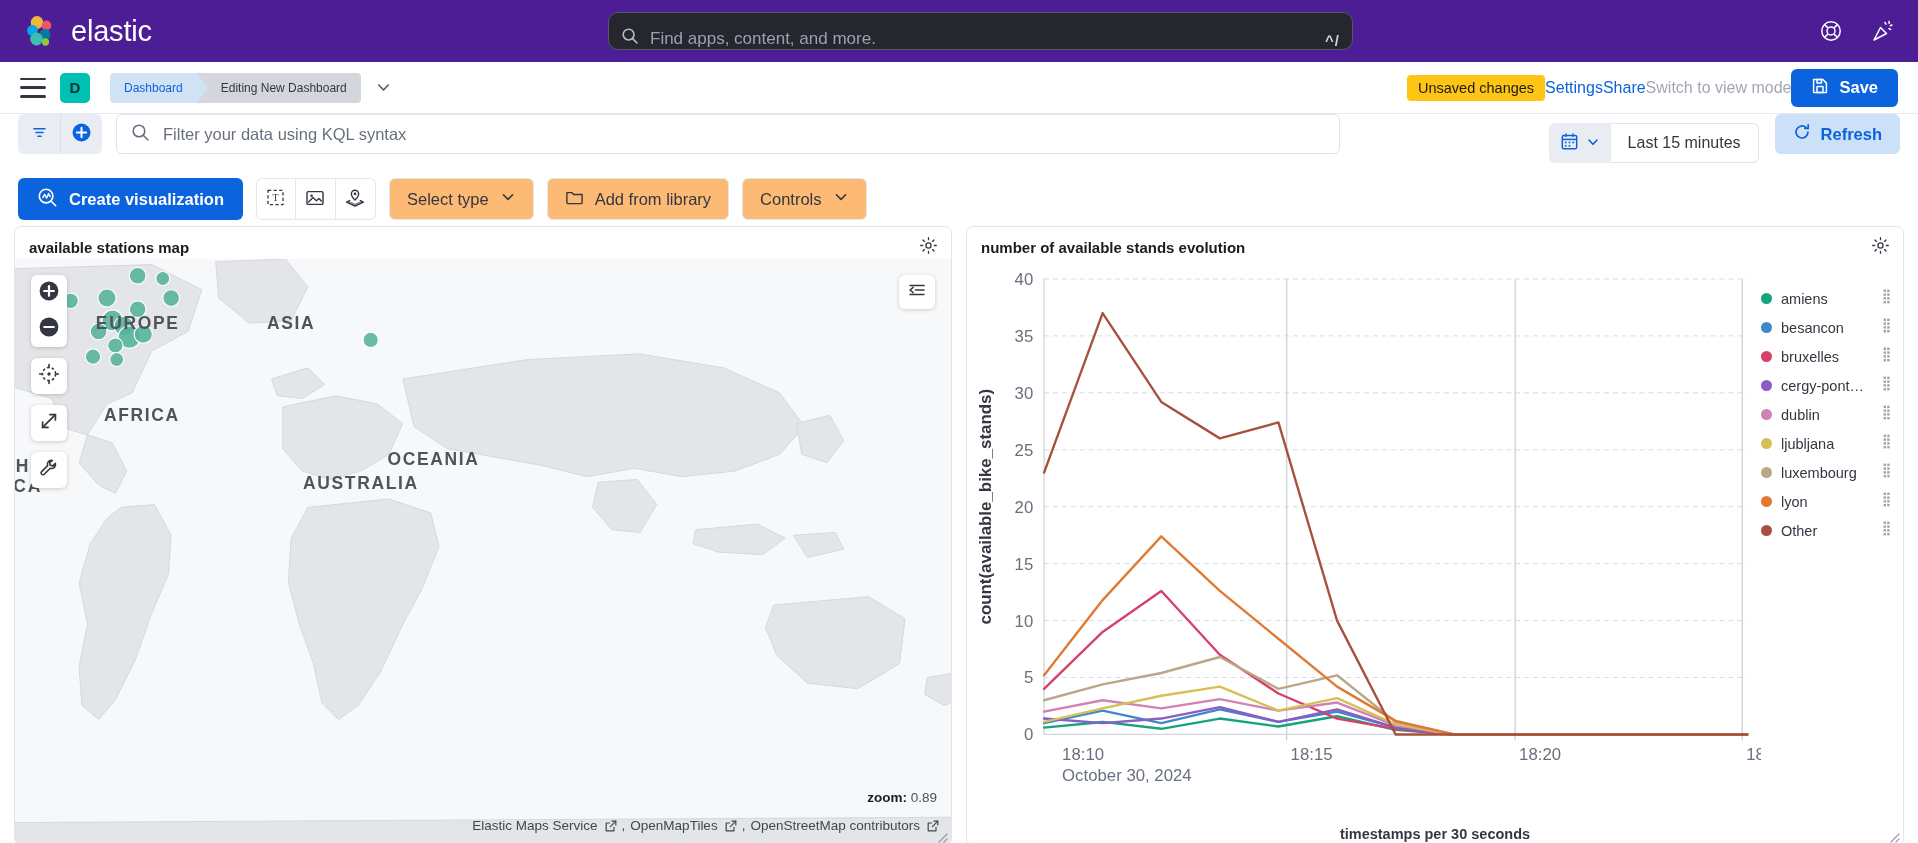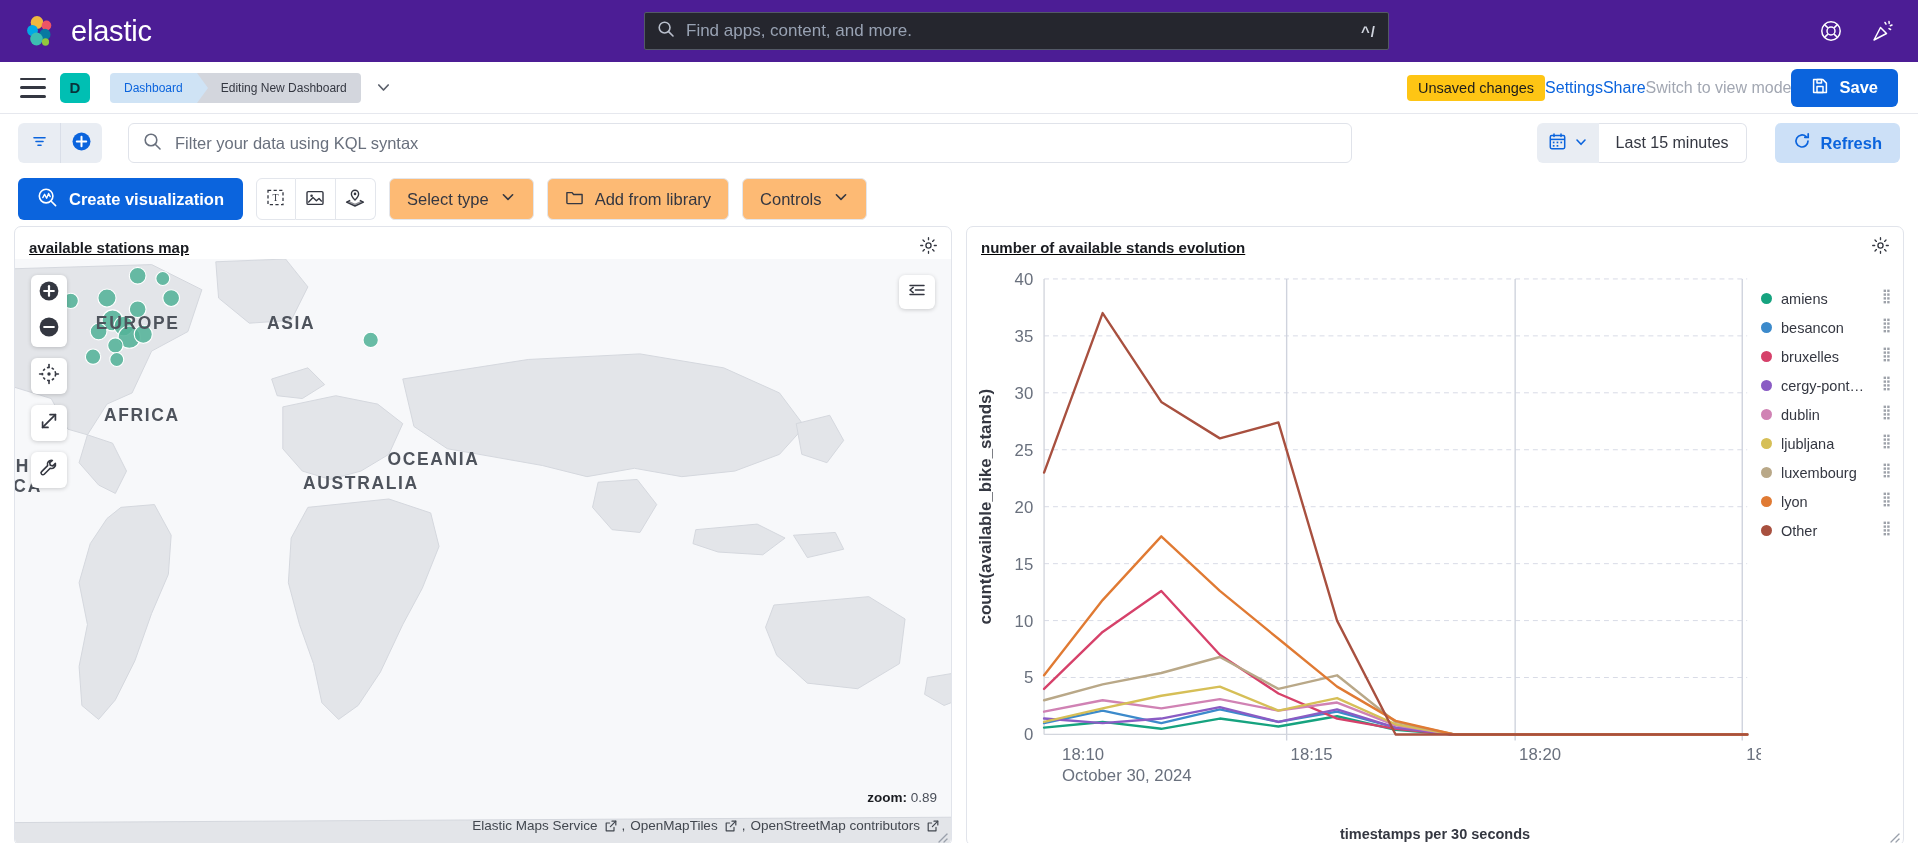--- a/index.html
+++ b/index.html
@@ -17,23 +17,23 @@
     background: #4c1d95;
     display: flex;
     align-items: center;
     padding: 0 24px;
     position: relative;
   }
   .brand { display: flex; align-items: center; gap: 13px; }
   .brand-logo { width: 34px; height: 34px; position: relative; }
   .brand-name { color: #ffffff; font-size: 29px; font-weight: 400; letter-spacing: -0.2px; }
   .global-search {
-    position: absolute; left: 644px; width: 745px;
-    height: 38px; border: 1px solid #535966; border-radius: 2px;
-    background: #25262e; display: flex; align-items: center;
+    position: absolute; left: 608px; width: 745px;
+    height: 38px; border: 1px solid #535966; border-radius: 10px;
+    background: #25262e; display: flex; align-items: flex-end;
     padding: 0 12px; gap: 11px;
   }
   .global-search .ph { color: #98a2b3; font-size: 17px; }
   .kbd-hint { margin-left: auto; color: #cfd3dd; font-size: 15px; font-weight: 700; letter-spacing: 1px; }
   .chrome-right { position: absolute; right: 22px; display: flex; align-items: center; gap: 26px; }
   .chrome-icon { width: 26px; height: 26px; display: flex; align-items: center; justify-content: center; cursor: pointer; }
 
   
   .nav-row {
     height: 52px; background: #ffffff;
@@ -70,22 +70,22 @@
   .nav-link.disabled { color: #a2a7b2; cursor: default; }
   .btn-save {
     background: #0b64dd; color: #fff; border: none; border-radius: 6px;
     height: 38px; padding: 0 20px; font-size: 16.5px; font-weight: 700;
     display: flex; align-items: center; gap: 10px; cursor: pointer;
     font-family: "Liberation Sans", sans-serif;
   }
 
   
   .query-row {
-    height: 58px; background: #fff; display: flex; align-items: center;
-    padding: 0 18px; gap: 16px; position: relative;
+    height: 58px; background: #fff; display: flex; 
+    padding: 0 18px; gap: 4px; position: relative;
   }
   .filter-group { display: flex; }
   .fg-btn {
     width: 42px; height: 40px; background: #e9edf3; border: none;
     display: flex; align-items: center; justify-content: center; cursor: pointer;
   }
   .fg-btn:first-child { border-radius: 6px 0 0 6px; }
   .fg-btn:last-child { border-radius: 0 6px 6px 0; border-left: 1px solid #d9dee8; }
   .kql-input {
     flex: 1; height: 40px; margin-left: 10px; margin-right: 12px;
@@ -140,21 +140,21 @@
   
   .panels {
     display: flex; gap: 14px; padding: 0 14px 14px 14px; height: 634px;
   }
   .panel {
     flex: 1; background: #fff; border: 1px solid #e1e4eb; border-radius: 7px;
     position: relative; overflow: hidden; display: flex; flex-direction: column;
   }
   .panel-head {
     height: 32px; display: flex; align-items: center; padding: 8px 14px 0 14px;
-    position: relative; flex-shrink: 0; text-decoration: underline;
+    position: relative; flex-shrink: 0;
   }
   .panel-title { font-size: 15px; font-weight: 700; color: #1a1c21; }
   .panel-gear {
     position: absolute; right: 10px; top: 5px; width: 26px; height: 26px;
     display: flex; align-items: center; justify-content: center; cursor: pointer;
   }
   .panel-resize {
     position: absolute; right: 3px; bottom: 3px; width: 13px; height: 13px;
     cursor: nwse-resize;
   }

